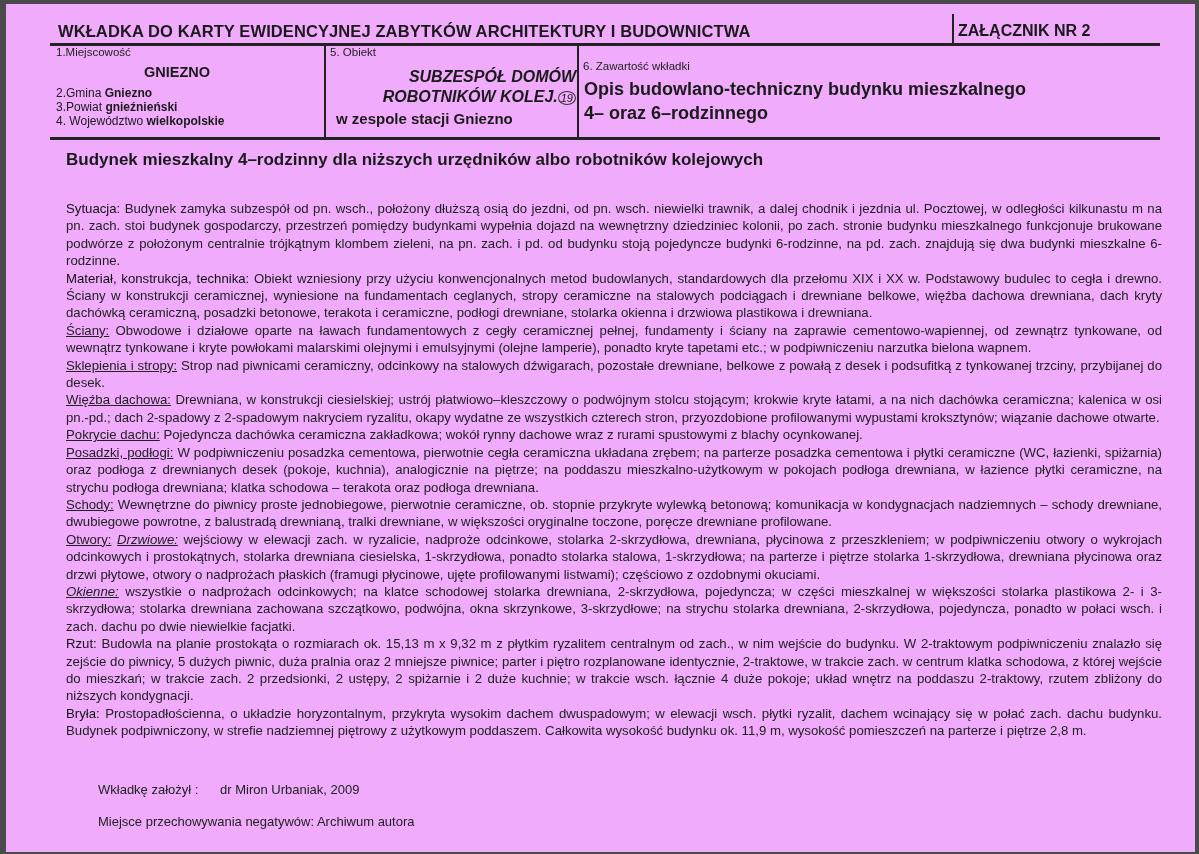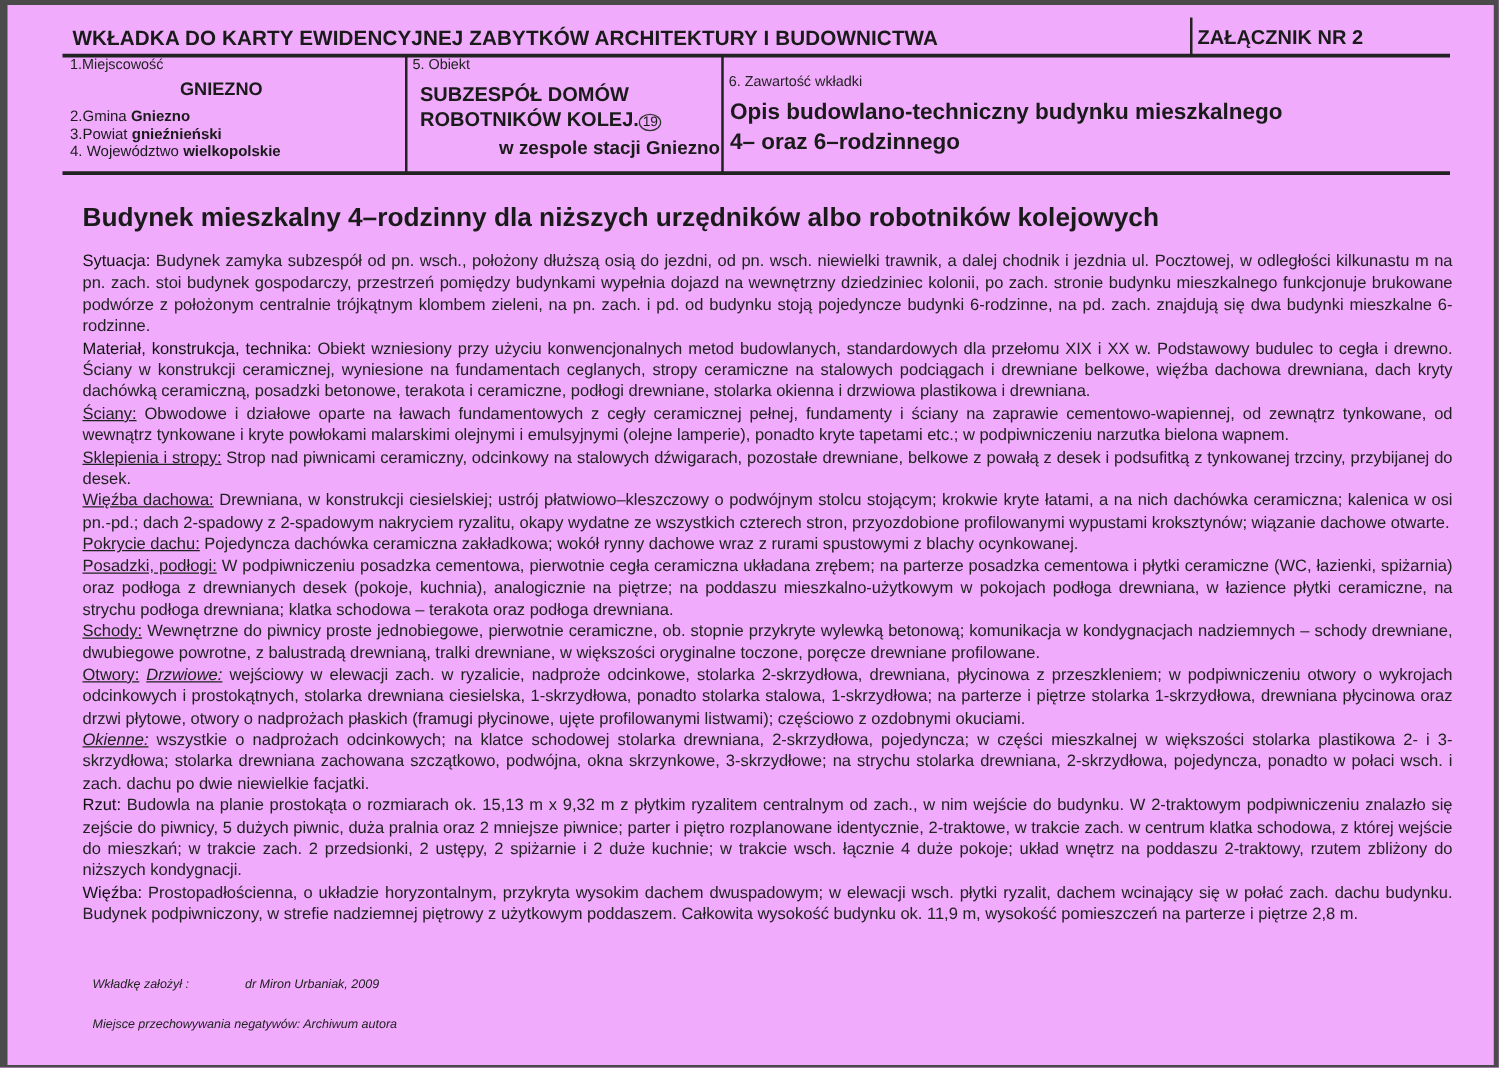--- a/index.html
+++ b/index.html
@@ -17,34 +17,34 @@
   .doc-title { position:absolute; left:0; top:4px; font-size:16.5px; font-weight:bold; letter-spacing:0.1px; }
   .annex-divider { position:absolute; left:894px; top:-4px; width:2px; height:30px; background:#222; }
   .annex { position:absolute; left:900px; top:4px; font-size:16px; font-weight:bold; }
   .rule-top { position:absolute; left:44px; top:39px; width:1110px; height:3px; background:#222; }
   .rule-bottom { position:absolute; left:44px; top:133px; width:1110px; height:3px; background:#222; }
   .vline { position:absolute; top:41px; height:93px; width:2px; background:#222; }
   .box-label { position:absolute; font-size:11.5px; color:#222; }
   .gniezno { position:absolute; left:138px; top:60px; font-size:14.5px; font-weight:bold; }
   .meta { position:absolute; left:50px; font-size:12px; }
   .meta b { font-weight:bold; }
-  .obj-title { position:absolute; left:330px; top:63px; width:240px; text-align:left; font-size:16px; font-weight:bold; line-height:20px; }
-  .obj-sub { position:absolute; left:330px; top:106px; width:240px; text-align:right; font-size:15px; font-weight:bold; }
+  .obj-title { position:absolute; left:330px; top:63px; width:240px; text-align:right; font-size:16px; font-weight:bold; line-height:20px;font-style:italic; }
+  .obj-sub { position:absolute; left:330px; top:106px; width:240px; text-align:left; font-size:15px; font-weight:bold; }
   .circle-num { font-weight:normal; font-size:11px; border:1px solid #333; border-radius:50%; padding:0 2px; }
   .content-title { position:absolute; left:578px; top:73px; font-size:18px; font-weight:bold; line-height:24px; }
-  .heading { position:absolute; left:60px; top:159px; font-size:21px; font-weight:bold; }
+  .heading { position:absolute; left:60px; top:146px; font-size:17px; font-weight:bold; }
   .body-text {
     position:absolute; left:60px; top:196px; width:1096px;
     font-size:13.2px; line-height:17.4px; text-align:justify; color:#222;
   }
   .body-text p { margin:0; }
   .lbl-b { font-weight:normal; color:#111; }
   .lbl-u { text-decoration:underline; }
   .lbl-i { font-style:italic; text-decoration:underline; }
-  .footer { position:absolute; left:68px; font-size:10px; color:#222;font-style:italic; }
+  .footer { position:absolute; left:92px; font-size:13px; color:#222; }
   .footer .val { position:absolute; left:122px; white-space:nowrap; }
 </style>
 </head>
 <body>
 
 <div class="page">
 
   <div class="title-row">
     <div class="doc-title">WKŁADKA DO KARTY EWIDENCYJNEJ ZABYTKÓW ARCHITEKTURY I BUDOWNICTWA</div>
     <div class="annex-divider"></div>
@@ -82,21 +82,21 @@
     <p><span class="lbl-b">Materiał, konstrukcja, technika:</span><span> Obiekt wzniesiony przy użyciu konwencjonalnych metod budowlanych, standardowych dla przełomu XIX i XX w. Podstawowy budulec to cegła i drewno. Ściany w konstrukcji ceramicznej, wyniesione na fundamentach ceglanych, stropy ceramiczne na stalowych podciągach i drewniane belkowe, więźba dachowa drewniana, dach kryty dachówką ceramiczną, posadzki betonowe, terakota i ceramiczne, podłogi drewniane, stolarka okienna i drzwiowa plastikowa i drewniana.</span></p>
     <p><span class="lbl-u">Ściany:</span><span> Obwodowe i działowe oparte na ławach fundamentowych z cegły ceramicznej pełnej, fundamenty i ściany na zaprawie cementowo-wapiennej, od zewnątrz tynkowane, od wewnątrz tynkowane i kryte powłokami malarskimi olejnymi i emulsyjnymi (olejne lamperie), ponadto kryte tapetami etc.; w podpiwniczeniu narzutka bielona wapnem.</span></p>
     <p><span class="lbl-u">Sklepienia i stropy:</span><span> Strop nad piwnicami ceramiczny, odcinkowy na stalowych dźwigarach, pozostałe drewniane, belkowe z powałą z desek i podsufitką z tynkowanej trzciny, przybijanej do desek.</span></p>
     <p><span class="lbl-u">Więźba dachowa:</span><span> Drewniana, w konstrukcji ciesielskiej; ustrój płatwiowo–kleszczowy o podwójnym stolcu stojącym; krokwie kryte łatami, a na nich dachówka ceramiczna; kalenica w osi pn.-pd.; dach 2-spadowy z 2-spadowym nakryciem ryzalitu, okapy wydatne ze wszystkich czterech stron, przyozdobione profilowanymi wypustami kroksztynów; wiązanie dachowe otwarte.</span></p>
     <p><span class="lbl-u">Pokrycie dachu:</span><span> Pojedyncza dachówka ceramiczna zakładkowa; wokół rynny dachowe wraz z rurami spustowymi z blachy ocynkowanej.</span></p>
     <p><span class="lbl-u">Posadzki, podłogi:</span><span> W podpiwniczeniu posadzka cementowa, pierwotnie cegła ceramiczna układana zrębem; na parterze posadzka cementowa i płytki ceramiczne (WC, łazienki, spiżarnia) oraz podłoga z drewnianych desek (pokoje, kuchnia), analogicznie na piętrze; na poddaszu mieszkalno-użytkowym w pokojach podłoga drewniana, w łazience płytki ceramiczne, na strychu podłoga drewniana; klatka schodowa – terakota oraz podłoga drewniana.</span></p>
     <p><span class="lbl-u">Schody:</span><span> Wewnętrzne do piwnicy proste jednobiegowe, pierwotnie ceramiczne, ob. stopnie przykryte wylewką betonową; komunikacja w kondygnacjach nadziemnych – schody drewniane, dwubiegowe powrotne, z balustradą drewnianą, tralki drewniane, w większości oryginalne toczone, poręcze drewniane profilowane.</span></p>
     <p><span class="lbl-u">Otwory:</span> <span class="lbl-i">Drzwiowe:</span><span> wejściowy w elewacji zach. w ryzalicie, nadproże odcinkowe, stolarka 2-skrzydłowa, drewniana, płycinowa z przeszkleniem; w podpiwniczeniu otwory o wykrojach odcinkowych i prostokątnych, stolarka drewniana ciesielska, 1-skrzydłowa, ponadto stolarka stalowa, 1-skrzydłowa; na parterze i piętrze stolarka 1-skrzydłowa, drewniana płycinowa oraz drzwi płytowe, otwory o nadprożach płaskich (framugi płycinowe, ujęte profilowanymi listwami); częściowo z ozdobnymi okuciami.</span></p>
     <p><span class="lbl-i">Okienne:</span><span> wszystkie o nadprożach odcinkowych; na klatce schodowej stolarka drewniana, 2-skrzydłowa, pojedyncza; w części mieszkalnej w większości stolarka plastikowa 2- i 3-skrzydłowa; stolarka drewniana zachowana szczątkowo, podwójna, okna skrzynkowe, 3-skrzydłowe; na strychu stolarka drewniana, 2-skrzydłowa, pojedyncza, ponadto w połaci wsch. i zach. dachu po dwie niewielkie facjatki.</span></p>
     <p><span class="lbl-b">Rzut:</span><span> Budowla na planie prostokąta o rozmiarach ok. 15,13 m x 9,32 m z płytkim ryzalitem centralnym od zach., w nim wejście do budynku. W 2-traktowym podpiwniczeniu znalazło się zejście do piwnicy, 5 dużych piwnic, duża pralnia oraz 2 mniejsze piwnice; parter i piętro rozplanowane identycznie, 2-traktowe, w trakcie zach. w centrum klatka schodowa, z której wejście do mieszkań; w trakcie zach. 2 przedsionki, 2 ustępy, 2 spiżarnie i 2 duże kuchnie; w trakcie wsch. łącznie 4 duże pokoje; układ wnętrz na poddaszu 2-traktowy, rzutem zbliżony do niższych kondygnacji.</span></p>
-    <p><span class="lbl-b">Więźba:</span><span> Prostopadłościenna, o układzie horyzontalnym, przykryta wysokim dachem dwuspadowym; w elewacji wsch. płytki ryzalit, dachem wcinający się w połać zach. dachu budynku. Budynek podpiwniczony, w strefie nadziemnej piętrowy z użytkowym poddaszem. Całkowita wysokość budynku ok. 11,9 m, wysokość pomieszczeń na parterze i piętrze 2,8 m.</span></p>
+    <p><span class="lbl-b">Bryła:</span><span> Prostopadłościenna, o układzie horyzontalnym, przykryta wysokim dachem dwuspadowym; w elewacji wsch. płytki ryzalit, dachem wcinający się w połać zach. dachu budynku. Budynek podpiwniczony, w strefie nadziemnej piętrowy z użytkowym poddaszem. Całkowita wysokość budynku ok. 11,9 m, wysokość pomieszczeń na parterze i piętrze 2,8 m.</span></p>
   </div>
 
   <div class="footer" style="top:778px">
     <span>Wkładkę założył :</span>
     <span class="val">dr Miron Urbaniak, 2009</span>
   </div>
   <div class="footer" style="top:810px">
     <span>Miejsce przechowywania negatywów:</span>
     <span>Archiwum autora</span>
   </div>

